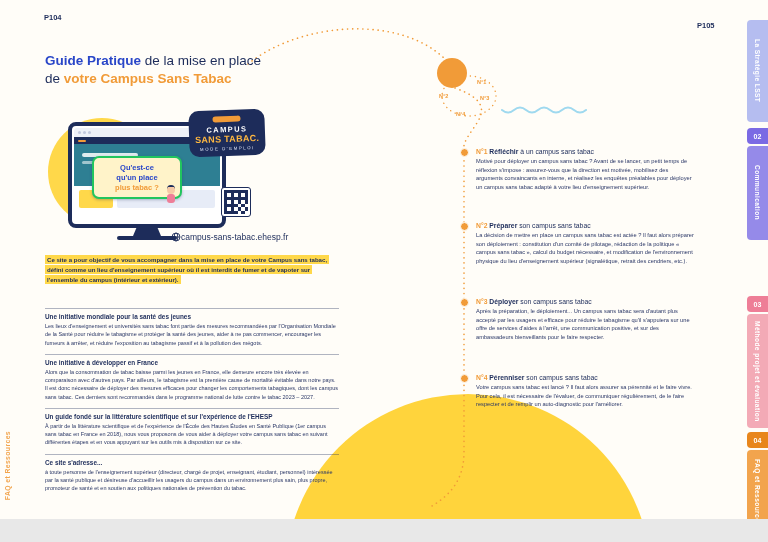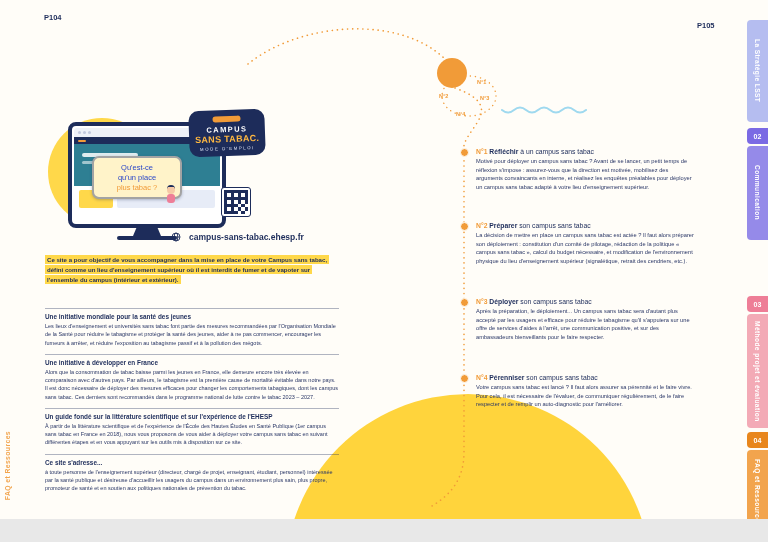--- a/index.html
+++ b/index.html
@@ -27,40 +27,40 @@
   .hero i{position:absolute;left:8px;top:9px;width:56px;height:4px;background:rgba(255,255,255,.85);border-radius:2px;}
   .hero em{position:absolute;left:8px;top:17px;width:40px;height:3px;background:rgba(255,255,255,.55);border-radius:2px;}
   .srow{display:flex;gap:4px;padding:4px 5px;}
   .srow .c1{width:34px;height:18px;background:#ffd84a;border-radius:2px;}
   .srow .c2{flex:1;height:18px;background:#e7ecf7;border-radius:2px;}
 
   .stand{position:absolute;left:133px;top:226px;width:28px;height:10px;background:#1d2c5a;
          clip-path:polygon(15% 0,85% 0,100% 100%,0 100%);z-index:2;}
   .base{position:absolute;left:117px;top:236px;width:60px;height:4px;background:#1d2c5a;border-radius:2px;z-index:2;}
 
-  .screen-card{position:absolute;left:92px;top:156px;width:80px;background:#fff3c9;border:2px solid #a3a3a3;
-               border-radius:7px;padding:5px 3px;text-align:center;font-weight:normal;font-size:7.5px;
+  .screen-card{position:absolute;left:92px;top:156px;width:80px;background:#fff3c9;border:2px solid #22c55e;
+               border-radius:7px;padding:5px 3px;text-align:center;font-weight:bold;font-size:7.5px;
                line-height:1.3;z-index:4;box-shadow:0 1px 3px rgba(29,44,90,.3);}
   .screen-card .c-blue{color:#2946c8;display:block;}
   .screen-card .c-orange{color:#f19b38;display:block;}
 
   .mascot{position:absolute;left:164px;top:185px;z-index:4;}
 
   .qr{position:absolute;left:221px;top:187px;width:30px;height:30px;background:#fff;border:1.5px solid #1d2c5a;
       border-radius:3px;z-index:3;padding:2px;box-sizing:border-box;}
 
   .badge{position:absolute;left:189px;top:110px;width:76px;background:#1d2c5a;border-radius:10px;
          padding:6px 4px 5px;text-align:center;transform:rotate(-2deg);color:#fff;z-index:3;box-sizing:border-box;}
   .badge .pill{width:28px;height:6px;margin:0 auto 3px;background:#f19b38;border-radius:3px;}
   .badge .b1{font-size:7.5px;font-weight:bold;letter-spacing:1.4px;}
   .badge .b2{font-size:9px;font-weight:bold;color:#ffb840;letter-spacing:.3px;}
   .badge .b3{font-size:4.3px;letter-spacing:1.6px;margin-top:2px;color:#dfe5f5;}
 
-  .link-row{position:absolute;left:171px;top:232px;display:flex;align-items:center;gap:8px;z-index:3;
-            font-size:8.5px;font-weight:bold;color:#1d2c5a;text-decoration:none;}
+  .link-row{position:absolute;left:171px;top:232px;display:flex;align-items:center;gap:0;z-index:3;
+            font-size:8.5px;font-weight:normal;color:#1d2c5a;text-decoration:none;}
 
   .intro{position:absolute;left:45px;top:255px;width:294px;font-size:6.1px;font-weight:bold;line-height:1.65;z-index:2;}
   .intro .hl{background:#ffd84a;-webkit-box-decoration-break:clone;box-decoration-break:clone;padding:1px 2px;}
 
   .sections{position:absolute;left:45px;top:308px;width:294px;z-index:2;}
   .section{border-top:0.7px solid rgba(29,44,90,.35);padding-top:4px;margin-bottom:7px;}
   .section h3{margin:0 0 2px;font-size:6.4px;font-weight:bold;color:#1d2c5a;}
   .section p{margin:0;font-size:5.5px;line-height:1.5;color:#2a3766;}
 
   
@@ -106,20 +106,26 @@
     <path d="M248 64 C300 22 400 14 446 60" fill="none" stroke="#f19b38" stroke-width="1.6" stroke-linecap="round" stroke-dasharray="0.1 5"></path>
     <ellipse cx="469" cy="96" rx="27" ry="20" fill="none" stroke="#f19b38" stroke-width="1.4" stroke-linecap="round" stroke-dasharray="0.1 5"></ellipse>
     <circle cx="452" cy="73" r="15" fill="#f19b38"></circle>
     <path d="M455 88 C505 106 470 125 464 145 L464 452 C464 478 452 494 432 506" fill="none" stroke="#f19b38" stroke-width="1.6" stroke-linecap="round" stroke-dasharray="0.1 5"></path>
     <path d="M502 110 q6 5 12 0 t12 0 t12 0 t12 0 t12 0 t12 0 t12 0" fill="none" stroke="#9fd9ef" stroke-width="2" stroke-linecap="round"></path>
   </svg>
 
   <div class="pageno left">P104</div>
   <div class="pageno right">P105</div>
 
+  <div class="l-title">
+    <span class="blue">Guide Pratique</span>
+    <span class="plain">de la mise en place</span><br>
+    <span class="plain">de</span>
+    <span class="orange">votre Campus Sans Tabac</span>
+  </div>
 
   <div class="monitor">
     <div class="screen">
       <div class="browser-bar">
         <span class="bdot"></span>
         <span class="bdot"></span>
         <span class="bdot"></span>
       </div>
       <div class="site-band">
           <i></i>

